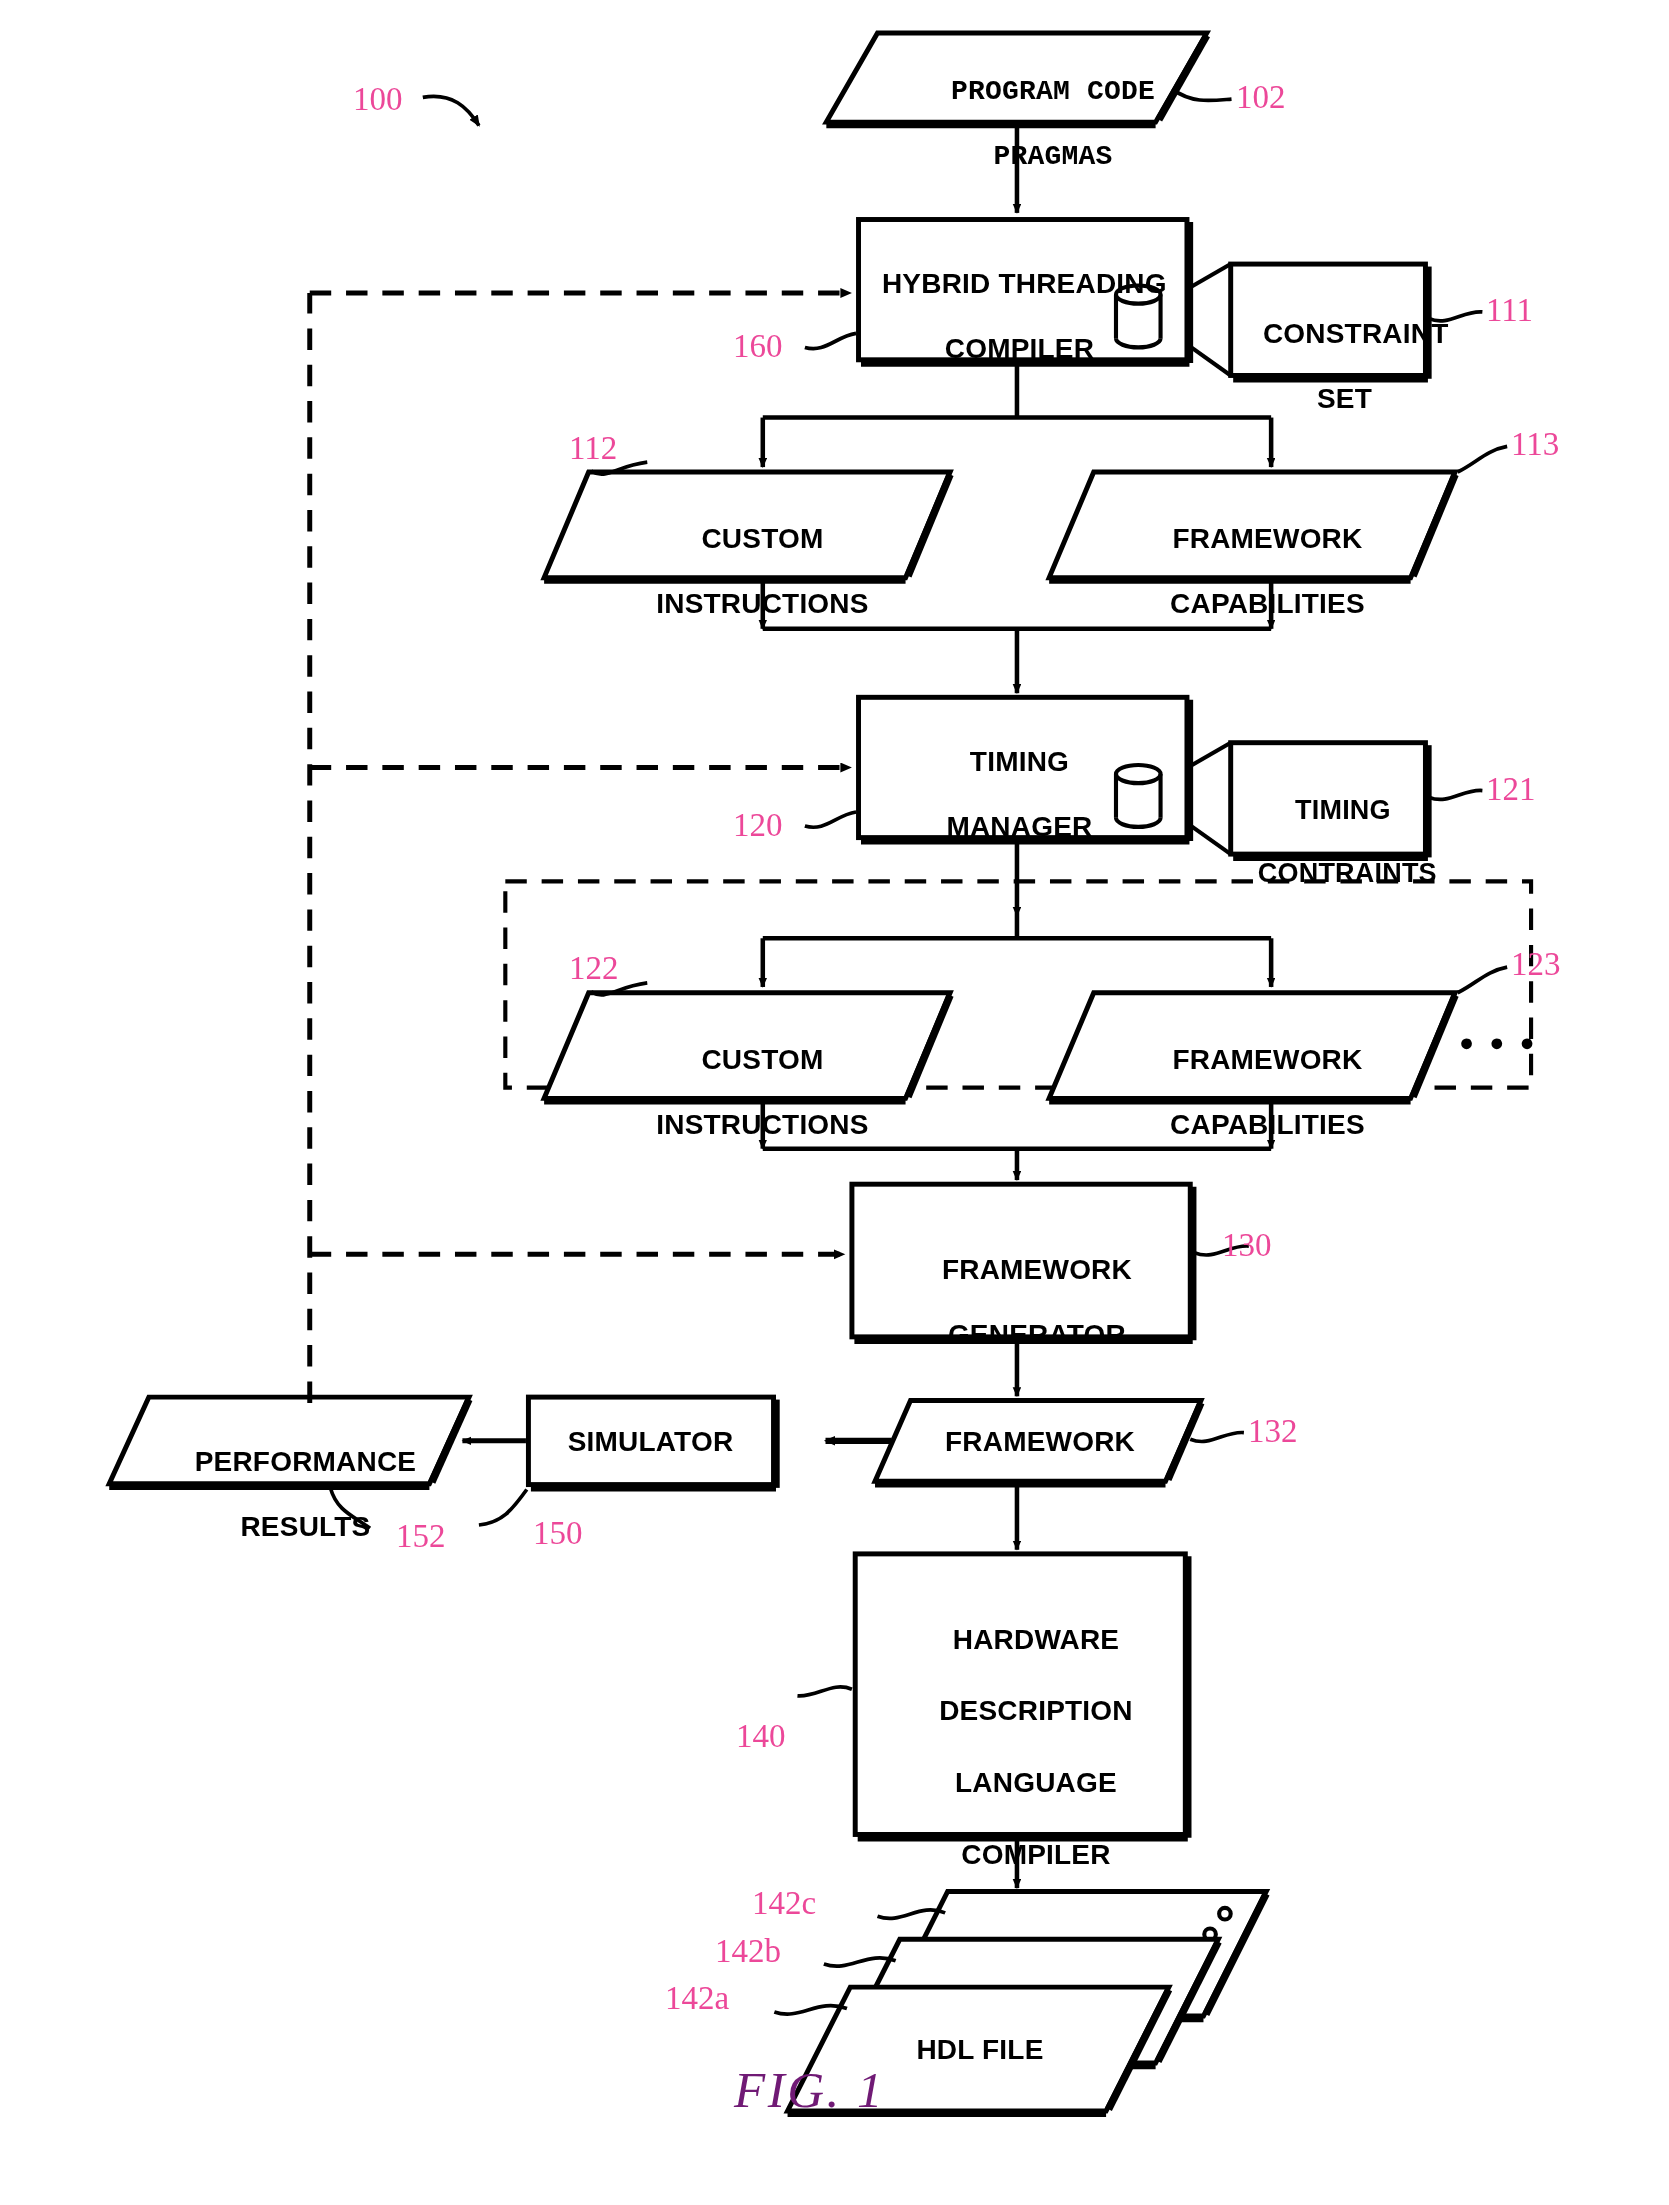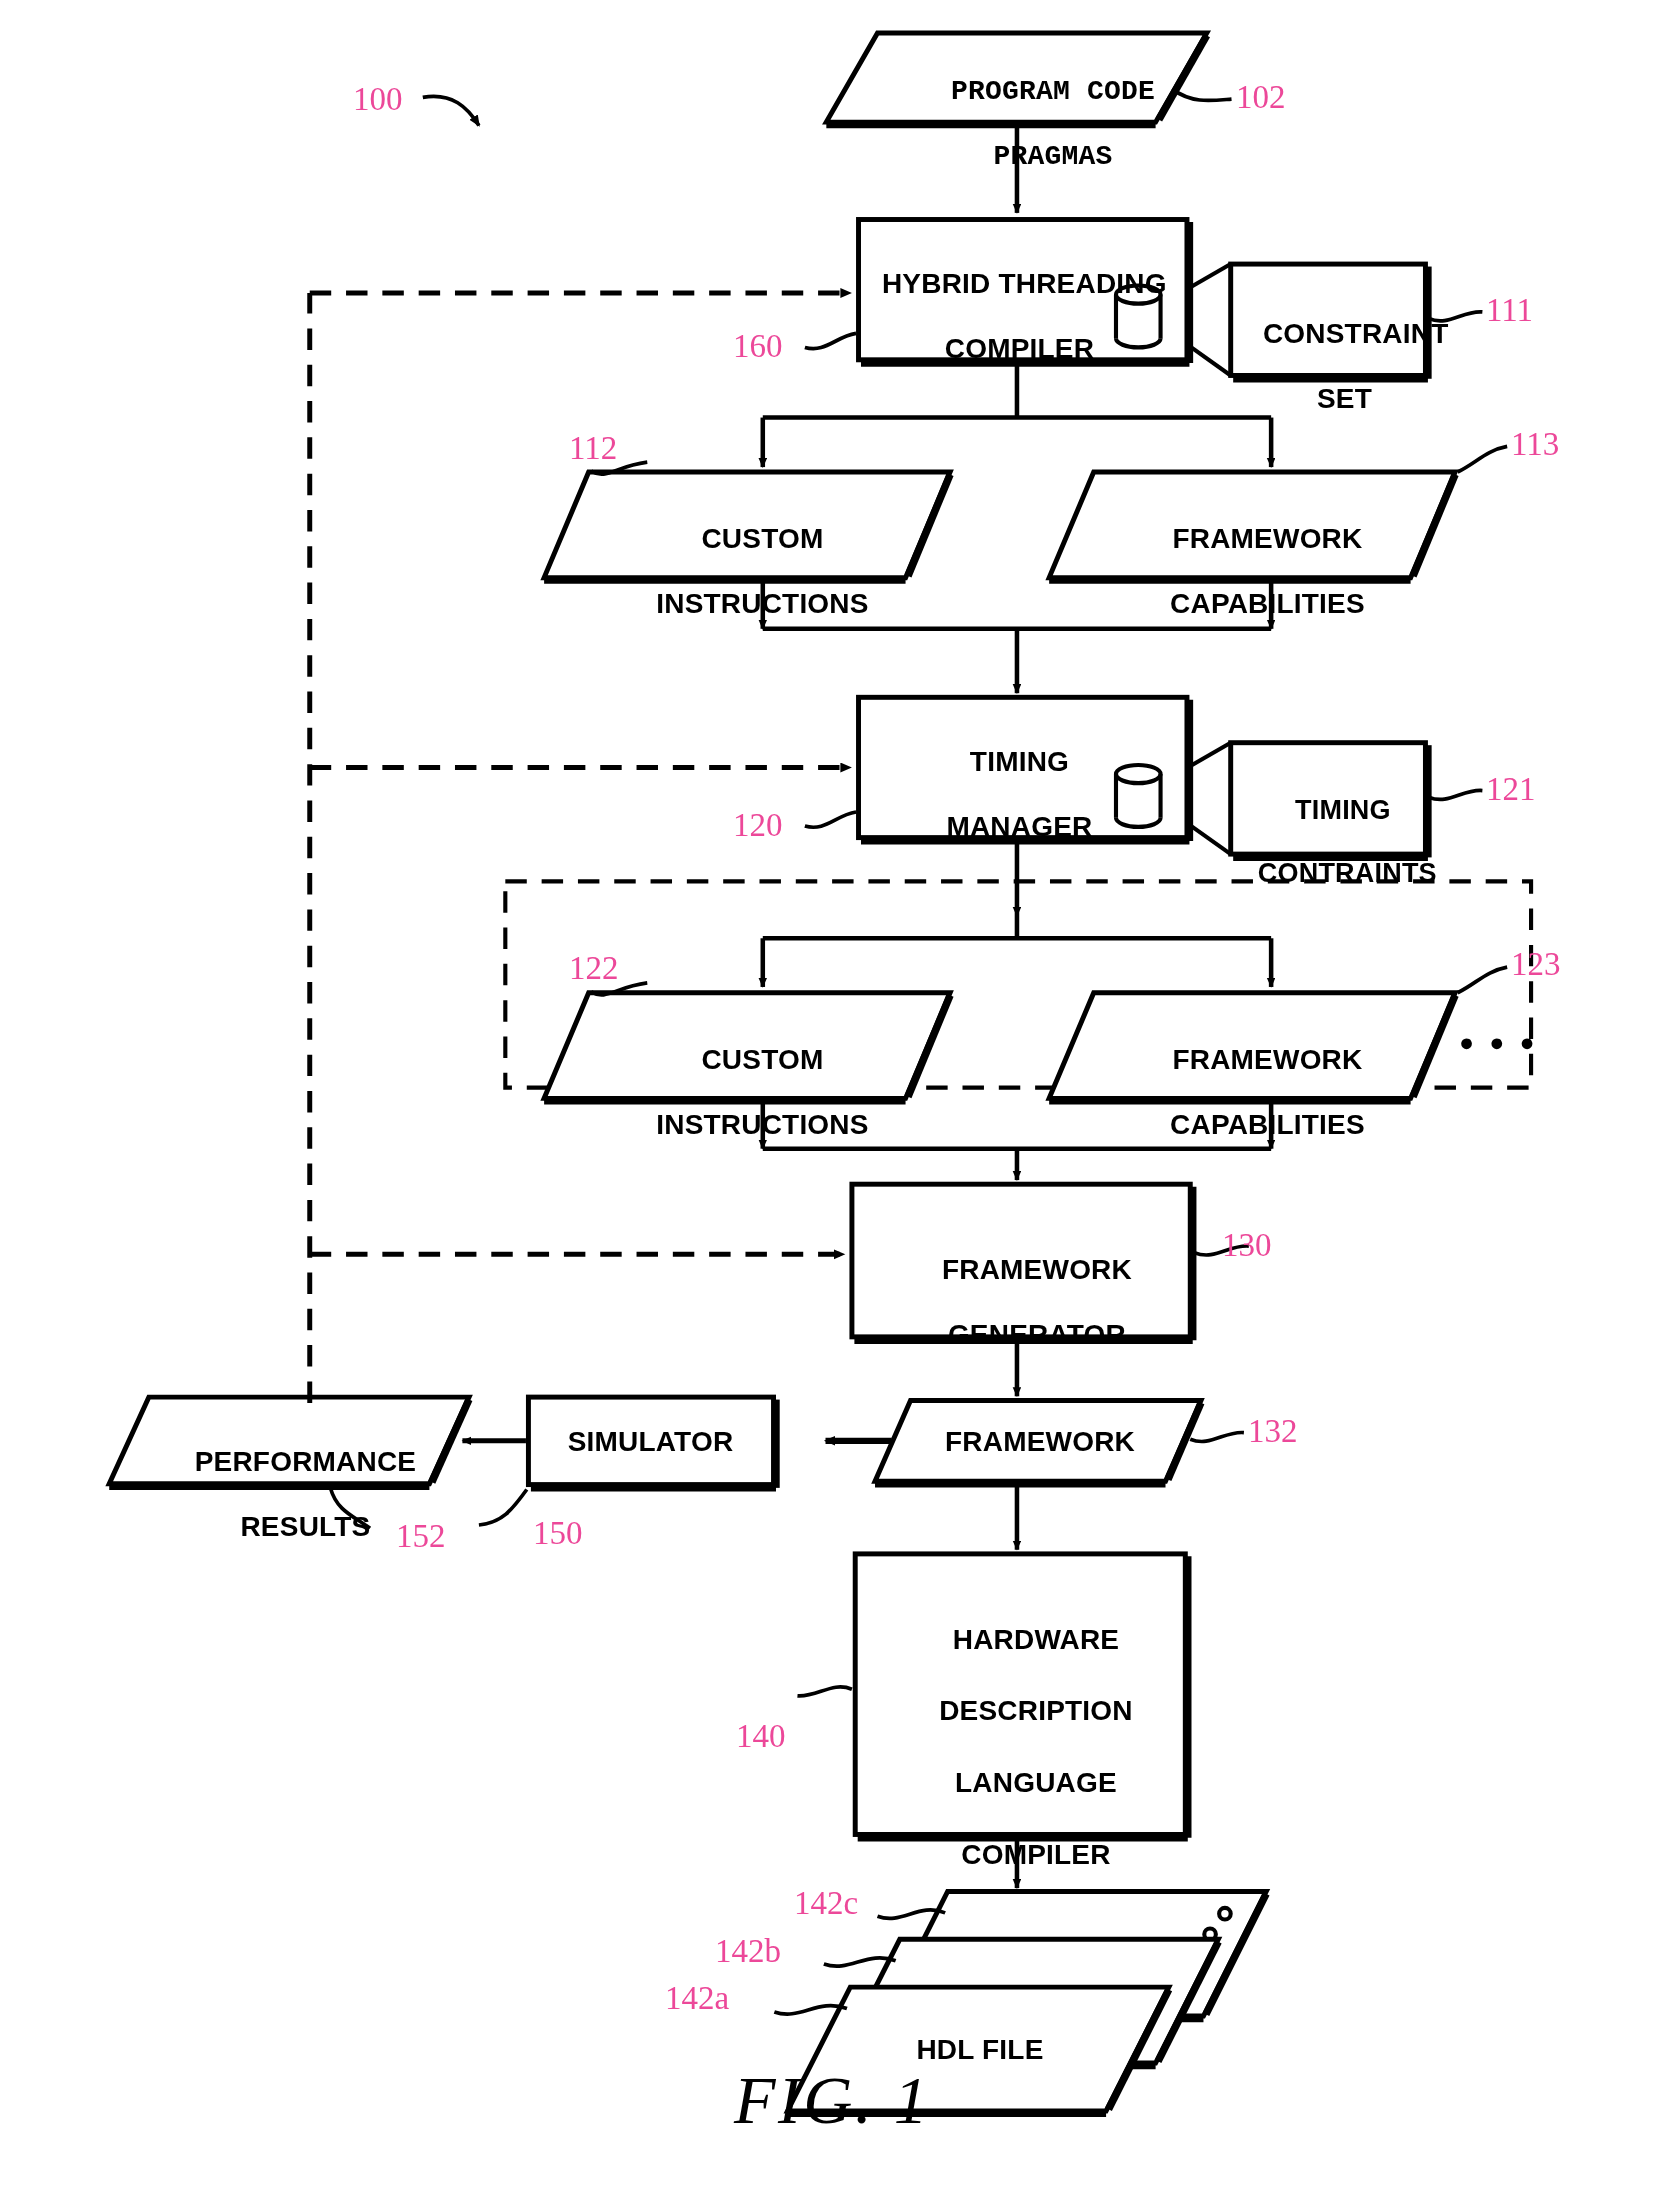--- a/index.html
+++ b/index.html
@@ -48,25 +48,25 @@
     color: #ec4899;
     font-family: "Liberation Serif", serif;
     font-weight: 400;
     font-size: 33px;
     line-height: 1;
     white-space: pre;
     user-select: none;
   }
   .figcap {
     position: absolute;
-    color: #000000;
+    color: #701a75;
     font-family: "Liberation Serif", serif;
     font-style: italic;
     font-weight: 400;
-    font-size: 68px;
+    font-size: 51px;
     letter-spacing: 2.5px;
     white-space: pre;
     user-select: none;
   }
 </style>
 </head>
 <body>
 
 <div id="page">
 
@@ -323,20 +323,20 @@
   <div class="ref" style="left:1511px; top:428px;">113</div>
   <div class="ref" style="left:733px; top:809px;">120</div>
   <div class="ref" style="left:1486px; top:773px;">121</div>
   <div class="ref" style="left:569px; top:952px;">122</div>
   <div class="ref" style="left:1511px; top:948px;">123</div>
   <div class="ref" style="left:1222px; top:1229px;">130</div>
   <div class="ref" style="left:1248px; top:1415px;">132</div>
   <div class="ref" style="left:533px; top:1517px;">150</div>
   <div class="ref" style="left:376px; top:1520px;margin-left:20px;">152</div>
   <div class="ref" style="left:736px; top:1720px;">140</div>
-  <div class="ref" style="left:794px; top:1887px;">142c</div>
+  <div class="ref" style="left:752px; top:1887px;">142c</div>
   <div class="ref" style="left:715px; top:1935px;">142b</div>
   <div class="ref" style="left:665px; top:1982px;">142a</div>
 
   <div class="figcap" style="left:734px; top:2061px;">FIG. 1</div>
 
 </div>
 
 
 </body></html>

